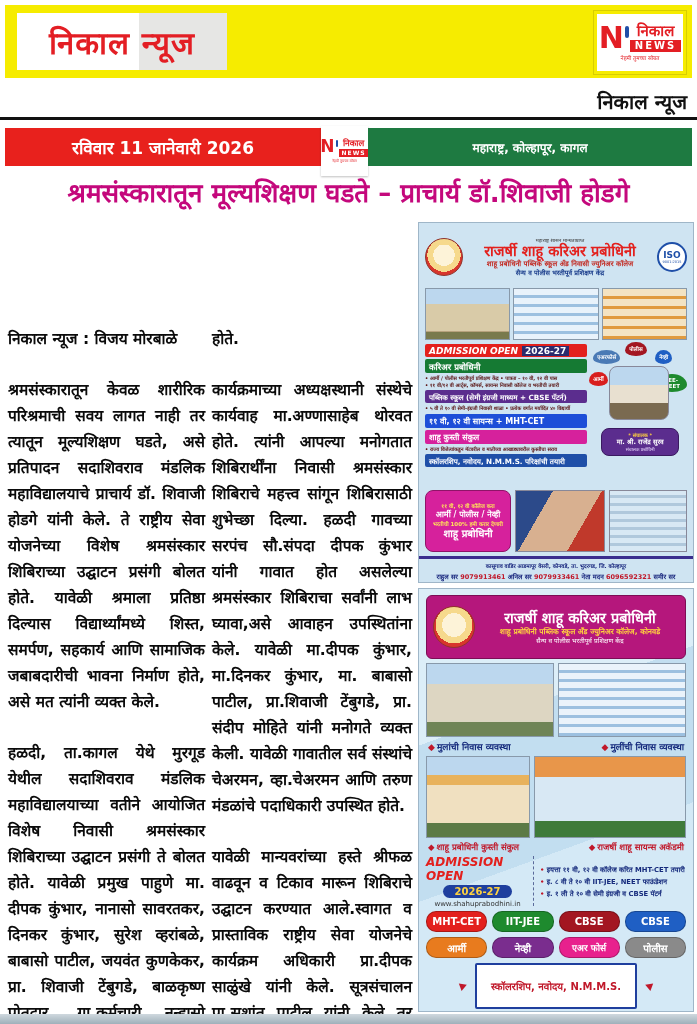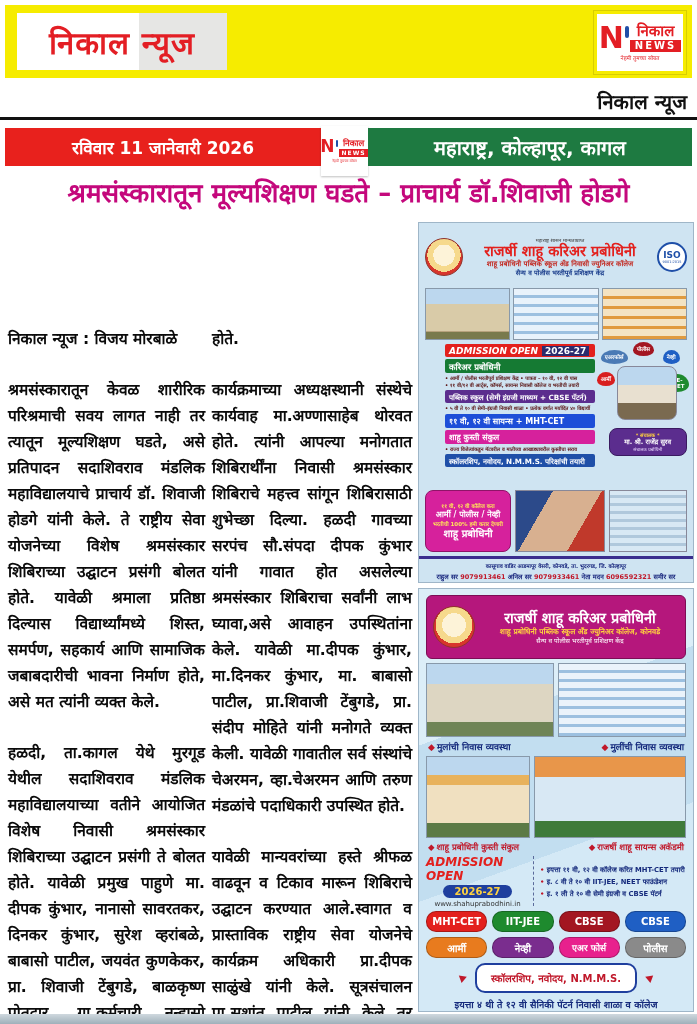--- a/index.html
+++ b/index.html
@@ -26,21 +26,21 @@
   .brand-tagline { color:#e31e24; font-size:5.5px; margin-top:2px; }
 
   .paper-name { position:absolute; right:10px; top:88px; color:#111; font-weight:bold; font-size:20px; }
   .top-rule { position:absolute; left:0; top:117px; width:697px; height:3px; background:#111; }
 
   
   .banner-row { position:absolute; left:5px; top:128px; width:687px; height:38px; }
   .date-banner { position:absolute; left:0; top:0; width:316px; height:38px; background:#e8211d;
       color:#fff; font-weight:bold; font-size:17px; display:flex; align-items:center; justify-content:center; }
   .loc-banner { position:absolute; left:363px; top:0; width:324px; height:38px; background:#1e7a41;
-      color:#fff; font-weight:bold; font-size:20px; display:flex; align-items:center; justify-content:center; }
+      color:#fff; font-weight:bold; font-size:12px; display:flex; align-items:center; justify-content:center; }
   .mini-brand { position:absolute; left:316px; top:-2px; width:47px; height:50px; background:#ffffff;
       display:flex; flex-direction:column; align-items:center; justify-content:center; box-shadow:0 1px 2px rgba(0,0,0,.25); }
   .mini-brand .brand-n { font-size:17px; line-height:15px; }
   .mini-brand .brand-mic { width:2px; height:7px; margin-top:1px; }
   .mini-brand .brand-name { font-size:8.5px; line-height:9px; }
   .mini-brand .brand-news { font-size:6px; line-height:8px; letter-spacing:1px; padding:0 3px; }
   .mini-brand .brand-tagline { font-size:3.5px; margin-top:1px; }
 
   
   .headline { position:absolute; left:0; top:174px; width:697px; text-align:center;
@@ -80,21 +80,21 @@
   .iso-badge { width:30px; height:30px; border-radius:50%; background:#fff; border:2px double #1f4fa8;
       display:flex; flex-direction:column; align-items:center; justify-content:center; flex:none; }
   .iso-badge .iso { color:#1f4fa8; font-weight:bold; font-size:9px; line-height:9px; }
   .iso-badge .iso-sub { color:#1f4fa8; font-size:3.5px; }
   .ad1-buildings { display:flex; gap:3px; height:52px; margin:2px 0 4px 0; }
   .bldg { flex:1; border:1px solid #8899aa; }
   .bldg-1 { background:linear-gradient(#bcd7ee 0 30%, #d9cba8 30% 85%, #7a8d5c 85%);
       box-shadow:inset 0 -18px 0 -10px rgba(120,90,50,.35); }
   .bldg-2 { background:repeating-linear-gradient(180deg,#e8f2fb 0 6px,#9cc0e0 6px 9px), linear-gradient(#cfe4f4,#eef6fc); }
   .bldg-3 { background:repeating-linear-gradient(180deg,#f3e3c2 0 7px,#e09a3e 7px 10px); }
-  .ad1-mid { display:flex; gap:4px; height:144px;margin-left:20px; }
+  .ad1-mid { display:flex; gap:4px; height:144px; }
   .ad1-left { width:166px; display:flex; flex-direction:column; gap:2px; }
   .stripe { color:#fff; font-weight:bold; border-radius:2px; padding:1.5px 4px; white-space:nowrap; }
   .stripe-adm { background:#e3201d; font-size:9px; font-style:italic; }
   .stripe-adm b { background:#2b2b6e; padding:0 3px; margin-left:4px; font-style:normal; }
   .stripe-green { background:#157a33; font-size:8.5px; }
   .stripe-purple { background:#5b2d8e; font-size:7.2px; }
   .stripe-maroon { background:#1d4ed8; font-size:8px; }
   .stripe-magenta { background:#d6219c; font-size:8px; }
   .stripe-blue { background:#1f4fa8; font-size:7.2px; }
   .tinypts { font-size:5px; line-height:6.5px; color:#5a1414; font-weight:bold; }
@@ -165,22 +165,22 @@
   .pill-iit { background:#1e8a2e; }
   .pill-neet { background:#a31621; }
   .pill-cbse { background:#1f5fc4; }
   .pill-army { background:#e87b1e; }
   .pill-navy2 { background:#7a2d8e; }
   .pill-air2 { background:#e8218d; font-size:9px; }
   .pill-police2 { background:#8a8a8a; }
   .scholar-row { display:flex; align-items:center; justify-content:center; gap:8px; margin-top:5px; }
   .bird-icon { width:0; height:0; border-left:7px solid #c0182a; border-top:4px solid transparent; border-bottom:4px solid transparent; transform:rotate(-20deg); }
   .bird-icon.flip { transform:rotate(200deg); }
-  .scholar-pill { background:#fff; border:2px solid #1f3f9e; border-radius:10px; color:#c0182a;
-      font-weight:bold; font-size:10px; padding:6px 14px; }
+  .scholar-pill { background:#fff; border:2px solid #1f3f9e; border-radius:2px; color:#c0182a;
+      font-weight:bold; font-size:10px; padding:14px 14px; }
   .ad2-tagline { text-align:center; color:#152a7c; font-weight:bold; font-size:9.5px; margin-top:5px; }
   .ad2-footer { background:#1f3f9e; color:#fff; font-weight:bold; font-size:8.5px; text-align:center;
       border-radius:3px; margin-top:4px; padding:3px 2px; }
 
   .bottom-strip { position:absolute; left:0; bottom:0; width:697px; height:10px;
       background:linear-gradient(#cfd8de,#9fb0ba); }
 </style>
 </head>
 <body>
 

